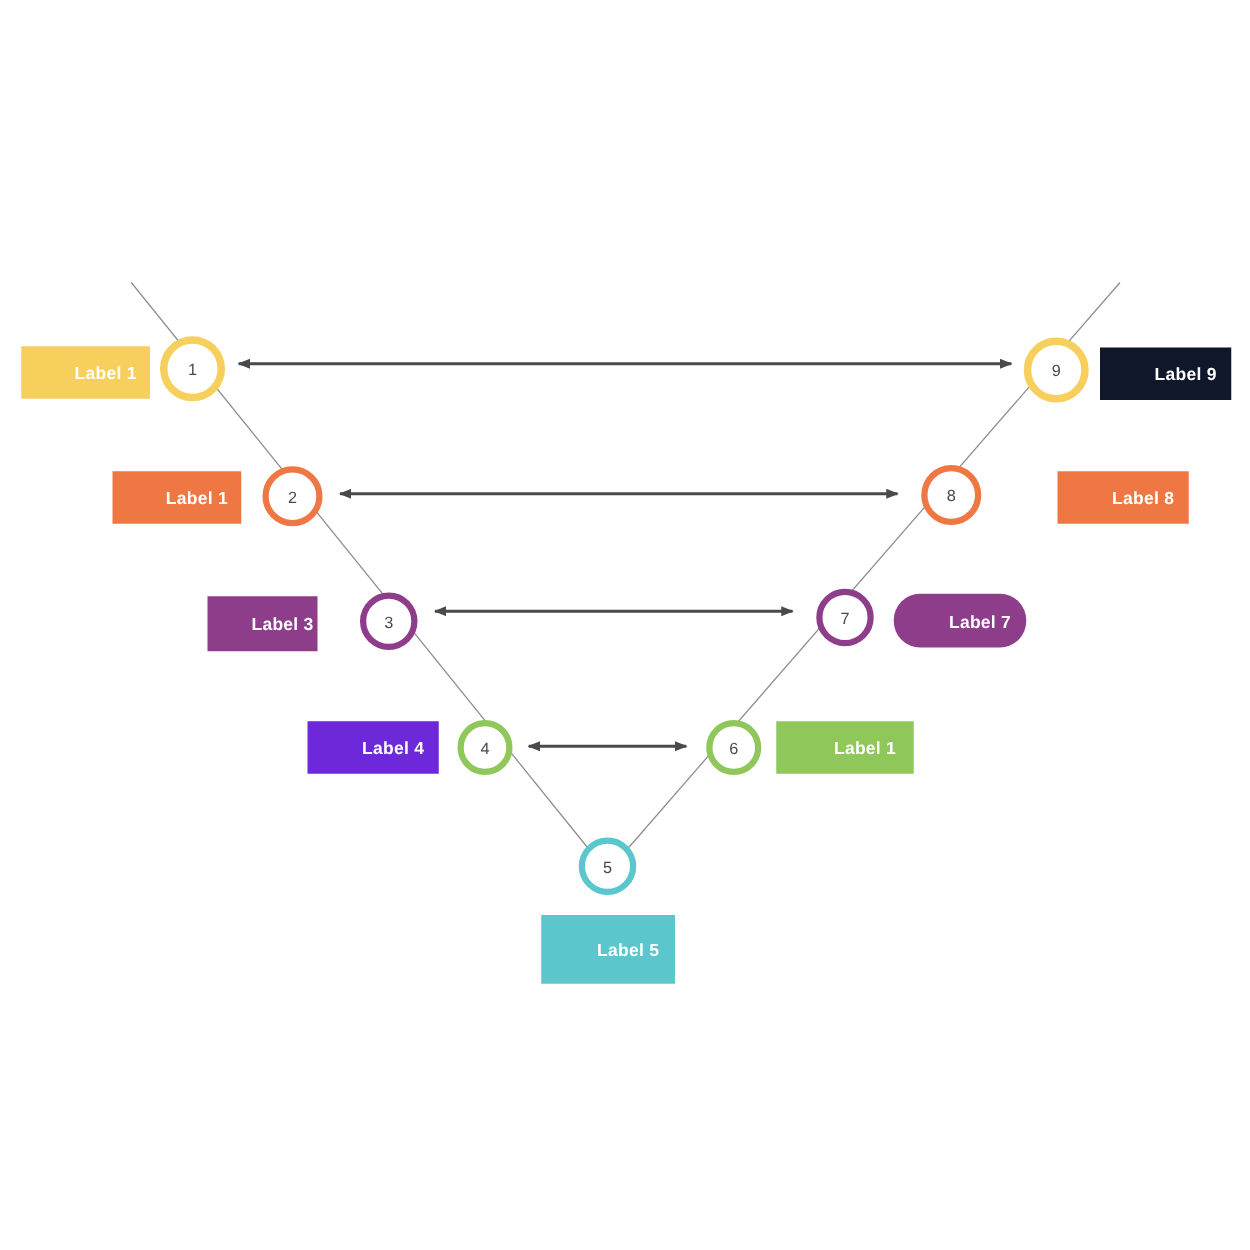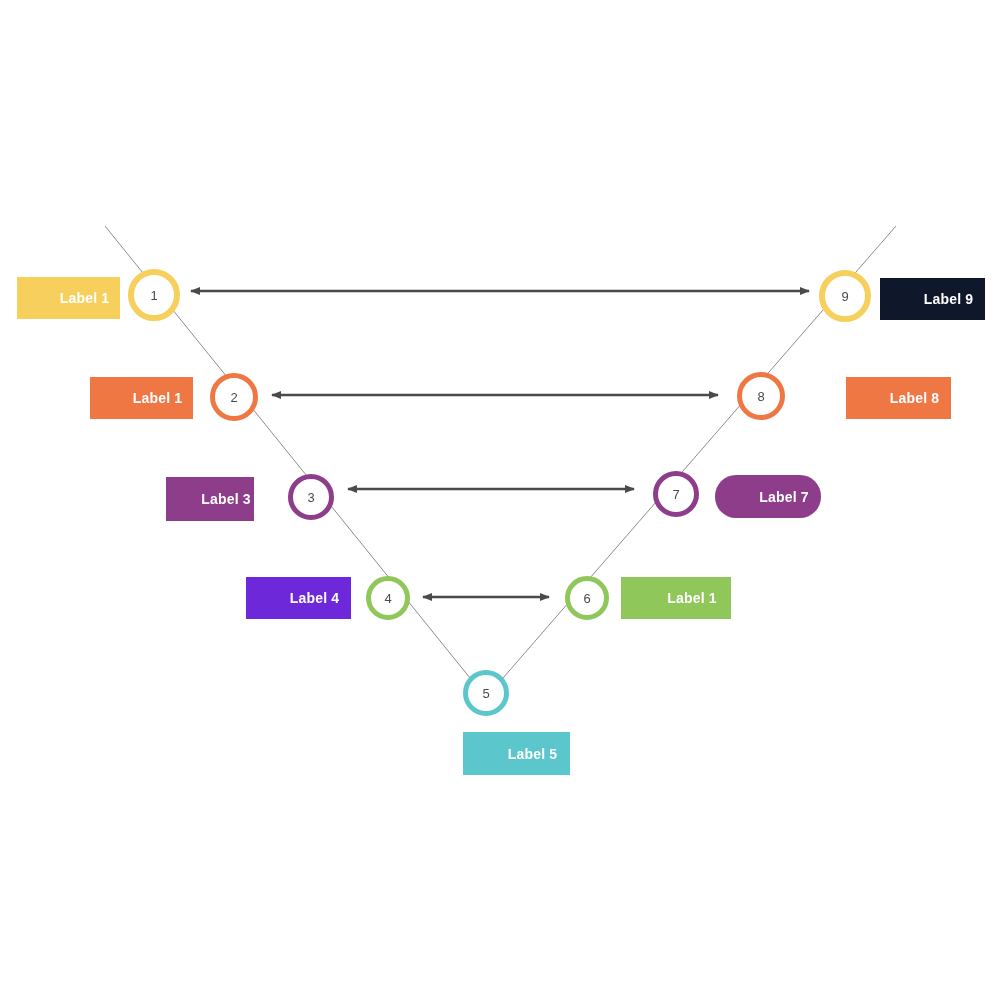--- a/index.html
+++ b/index.html
@@ -87,21 +87,21 @@
       </div>
       <div class="label-box" style="left: 90px; top: 377px; width: 103px; height: 42px; background: rgb(239, 119, 68);">
         <span>Label 1</span>
       </div>
       <div class="label-box" style="left: 166px; top: 477px; width: 88px; height: 44px; background: rgb(142, 61, 138);">
         <span>Label 3</span>
       </div>
       <div class="label-box" style="left: 246px; top: 577px; width: 105px; height: 42px; background: #6d28d9;">
         <span>Label 4</span>
       </div>
-      <div class="label-box" style="left: 433px; top: 732px; width: 107px; height: 43px; background: rgb(91, 198, 204); margin-left: 30px;">
+      <div class="label-box" style="left: 433px; top: 732px; width: 107px; height: 55px; background: rgb(91, 198, 204);">
         <span>Label 5</span>
       </div>
       <div class="label-box" style="left: 621px; top: 577px; width: 110px; height: 42px; background: rgb(143, 199, 90);">
         <span>Label 1</span>
       </div>
       <div class="label-box" style="left: 715px; top: 475px; width: 106px; height: 43px; background: rgb(142, 61, 138); border-radius: 21px;">
         <span>Label 7</span>
       </div>
       <div class="label-box" style="left: 798px; top: 377px; width: 105px; height: 42px; background: rgb(239, 119, 68); margin-left: 48px;">
         <span>Label 8</span>

